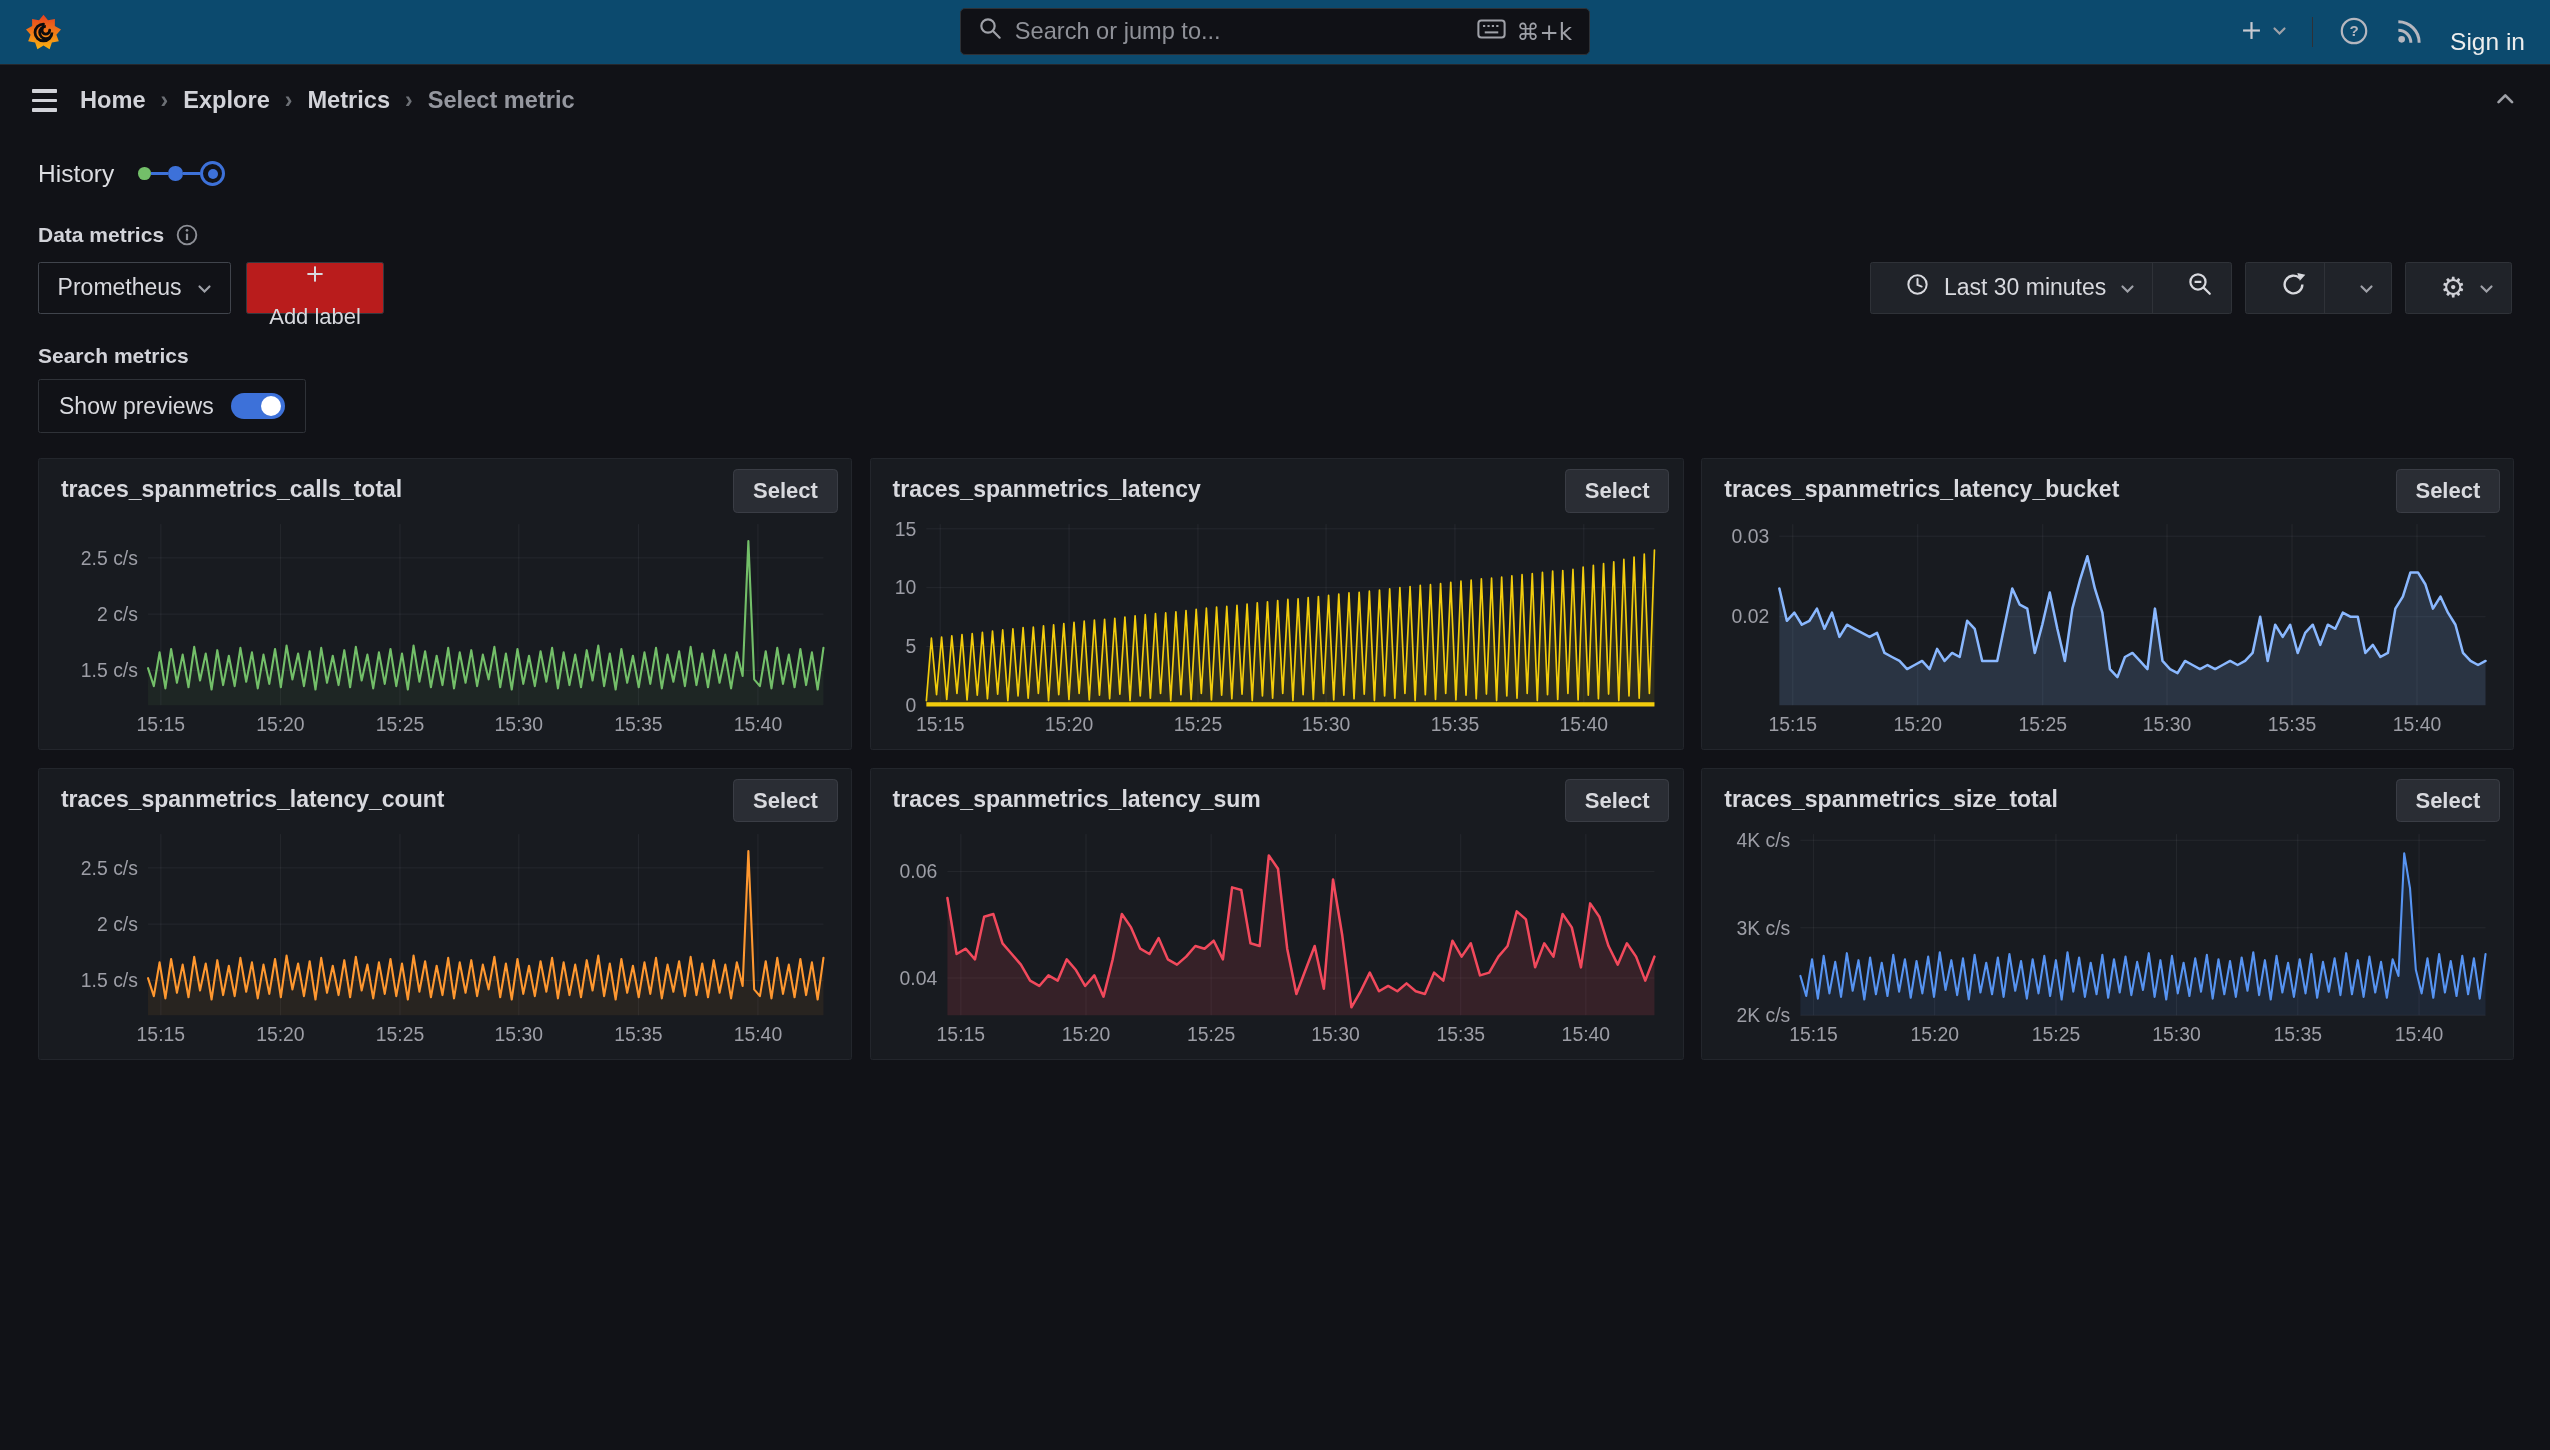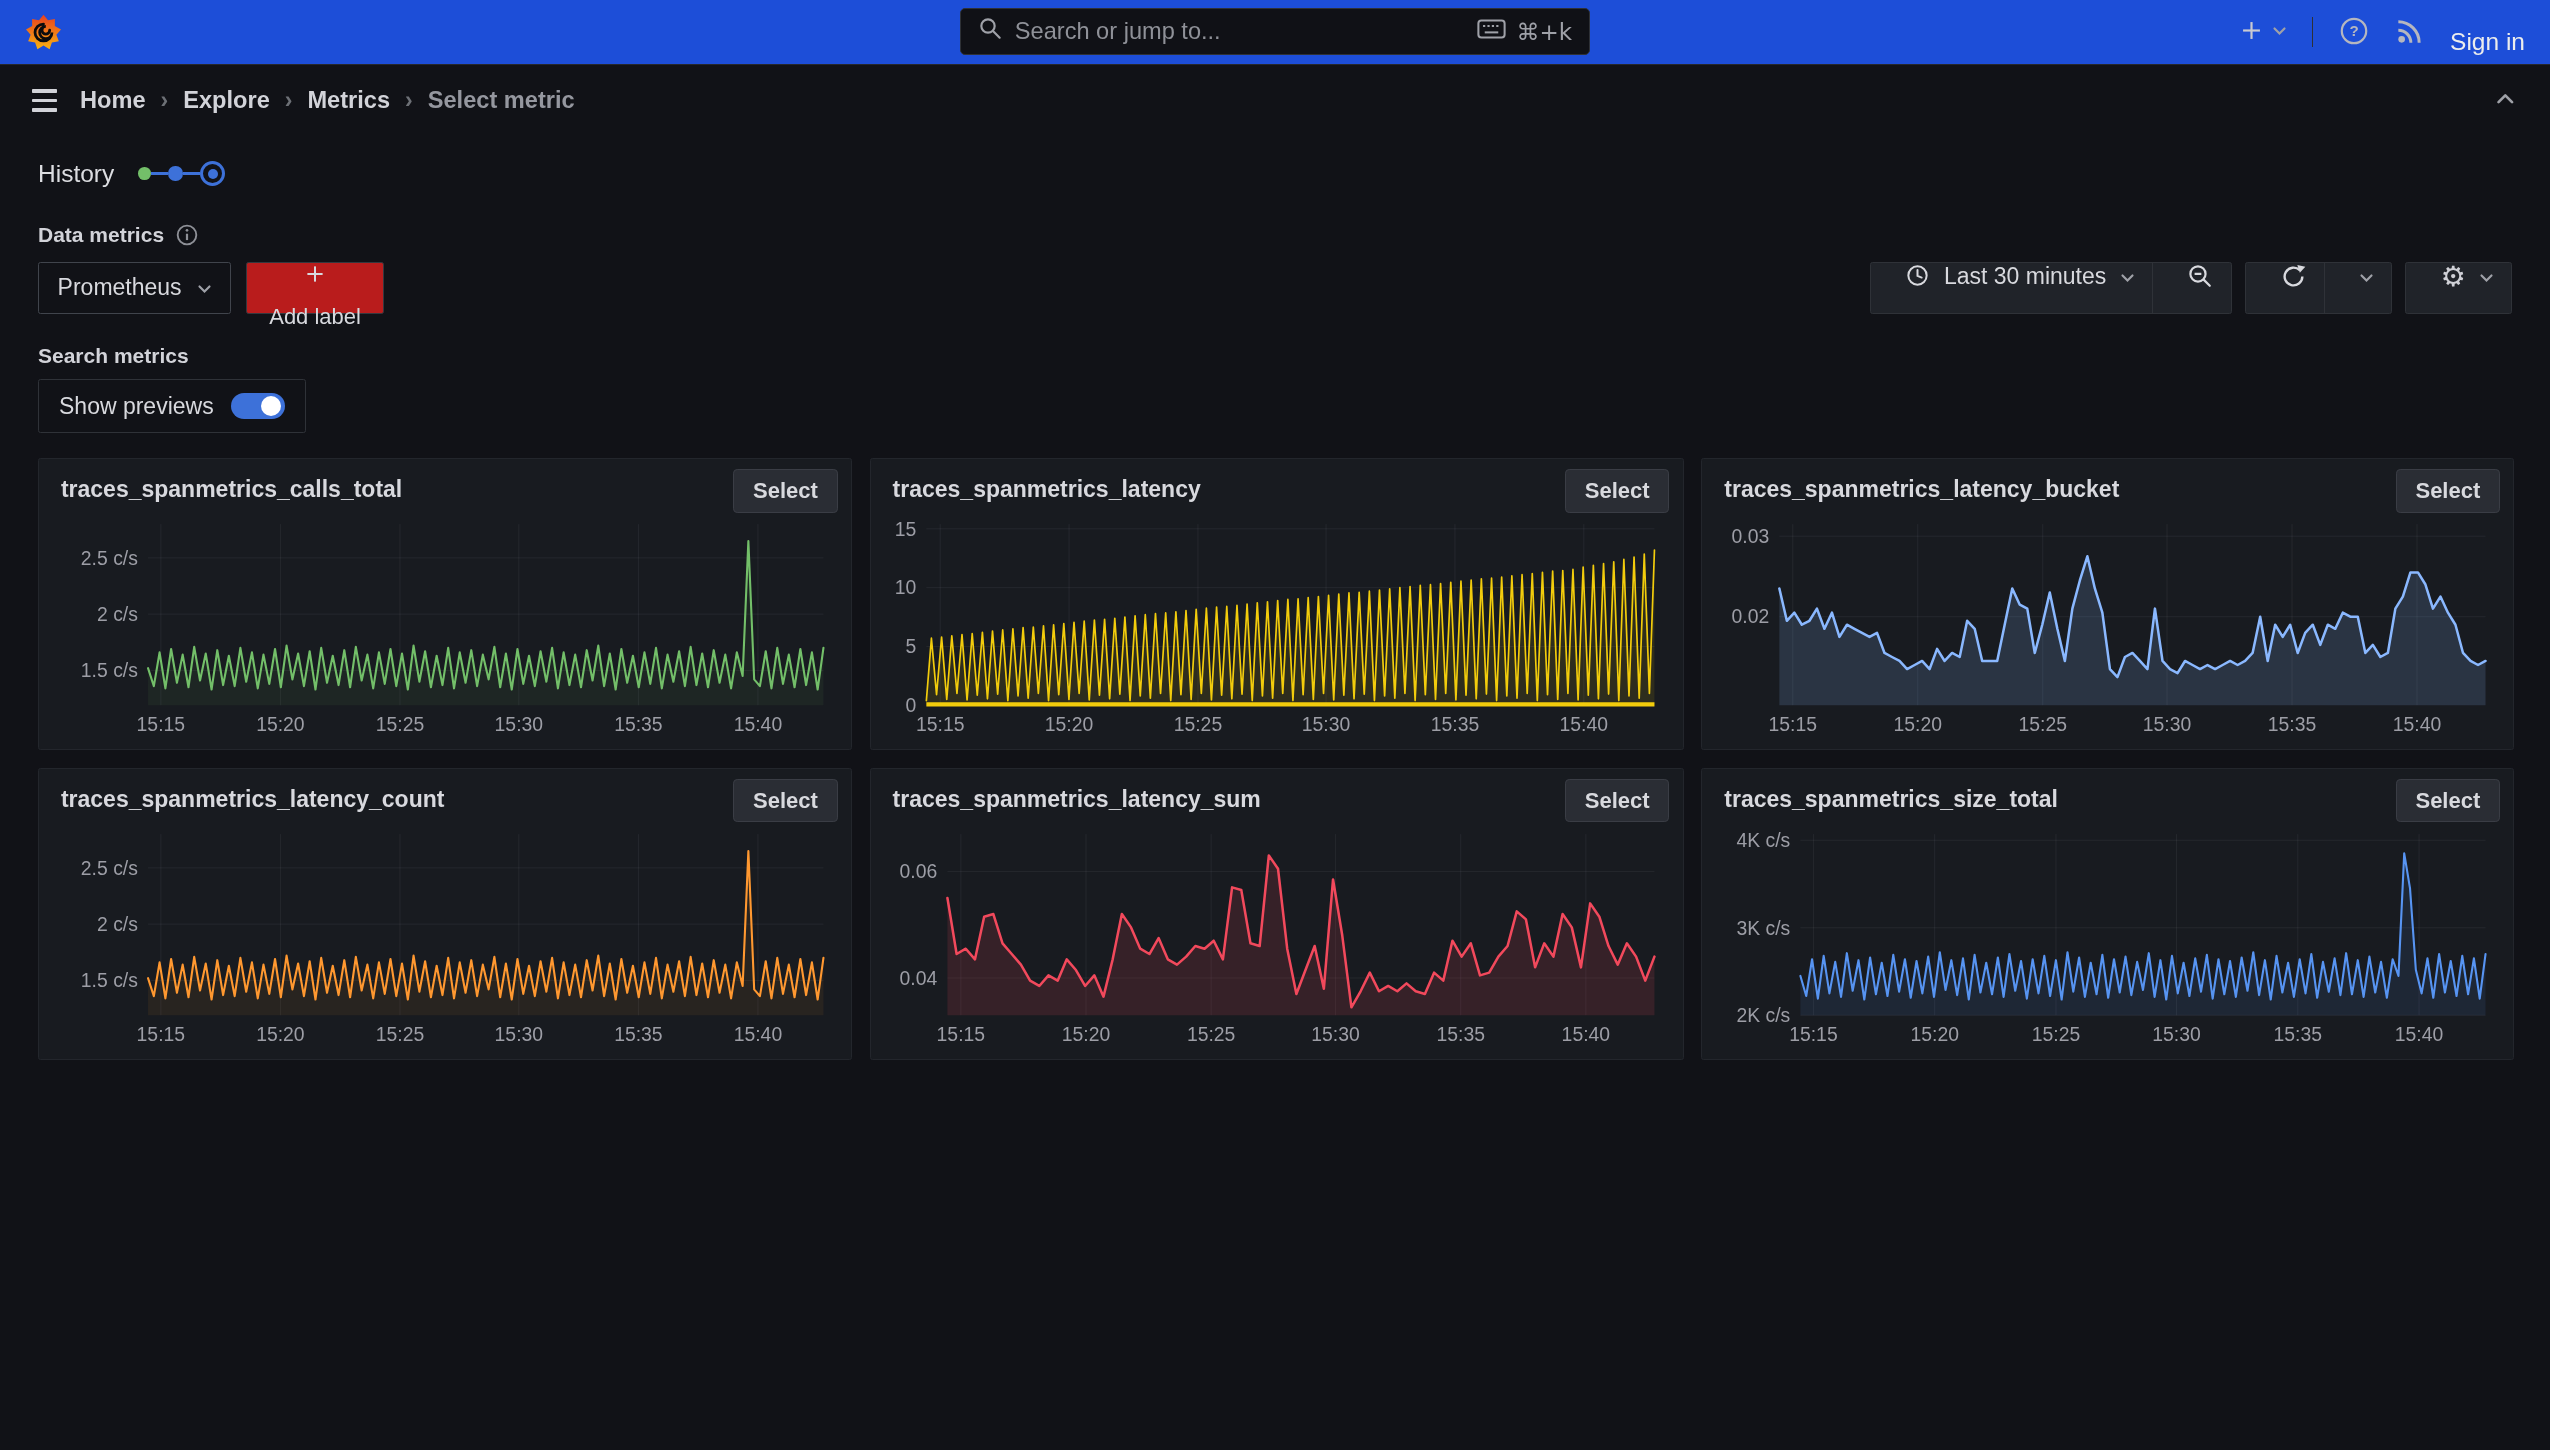--- a/index.html
+++ b/index.html
@@ -5,21 +5,21 @@
   * { box-sizing: border-box; }
   html,body { margin:0; padding:0; }
   body {
     width:2550px; height:1451px; overflow:hidden;
     background:#111217; color:#ccccdc;
     font-family:"Liberation Sans", sans-serif;
   }
   svg text { font-family:"Liberation Sans", sans-serif; }
 
   
-  .topnav { height:65px; background:#1d4ed8; border-bottom:0.8px solid #25272c;
+  .topnav { height:65px; background:#0c4a6e; border-bottom:0.8px solid #25272c;
     display:flex; align-items:center; padding:8px 25px; position:relative; }
   .logo { width:37px; height:37px; display:flex; align-items:center; }
   .tsearch { position:absolute; left:50%; top:8.4px; transform:translateX(-50%);
     width:630px; height:47px; background:#101116; border:0.8px solid #2e3136; border-radius:5px;
     display:flex; align-items:center; padding:0 17px; gap:11.8px; color:#8f9198; font-size:23.6px; cursor:text; }
   .tsearch .hint { margin-left:auto; display:flex; gap:10px; align-items:center; color:#9fa1a8; font-size:23px; }
   .cmdk { font-family:"DejaVu Sans", sans-serif; }
   .nav-right { margin-left:auto; display:flex; align-items:center; gap:25px; color:#c9cad1; }
   .nav-ico { display:flex; align-items:center; gap:6.8px; cursor:pointer; color:#b6b7bf; }
   .vdiv { width:0.8px; height:30px; background:#2e3136; }
@@ -53,21 +53,21 @@
 
   .controls { display:flex; align-items:center; margin-top:15px; }
   .left-controls { display:flex; gap:15px; }
   .select-box { height:52px; border:0.8px solid #40444c; border-radius:2.5px; background:transparent;
     display:flex; align-items:center; gap:15px; padding:0 18.6px; font-size:23px; color:#d8d9de; cursor:pointer; }
   .btn { height:52px; background:#b91c1c; border:0.8px solid #35383f; border-radius:2.5px;
     display:flex; align-items:center; gap:13.5px; padding:0 22px; font-size:22px; font-weight:500; color:#d8d9de; cursor:pointer;flex-direction:column; }
   .right-controls { margin-left:auto; display:flex; gap:13.5px; }
   .tp-group { display:flex; height:52px; border:0.8px solid #2f3238; border-radius:2.5px;
     background:#202329; overflow:hidden; align-items:stretch; }
-  .tp-seg { display:flex; align-items:flex-start; gap:13.5px; padding:0 17px; font-size:23px; color:#d8d9de; cursor:pointer;margin-left:17px; }
+  .tp-seg { display:flex; align-items:center; gap:13.5px; padding:0 17px; font-size:23px; color:#d8d9de; cursor:pointer;margin-left:17px; }
   .tp-div { width:0.8px; background:#2f3238; }
   .gear { font-family:"DejaVu Sans", sans-serif; font-size:28px; color:#cfd0d6; line-height:1; }
 
   .smlabel { margin-top:30px; font-size:21px; font-weight:700; color:#d2d3d9; }
   .search-row { display:flex; gap:25px; margin-top:11.8px; align-items:center; }
   .metric-input { flex:1; height:54px; border:0.8px solid #2f3238; border-radius:2.5px;
     display:flex; align-items:center; gap:13.5px; padding:0 15px; cursor:text; }
   .metric-input span { font-size:23.6px; color:#e8e9ec; }
   .previews { height:54px; border:0.8px solid #2f3238; border-radius:2.5px;
     display:flex; align-items:center; gap:17px; padding:0 20px; font-size:23px; color:#d8d9de; }

